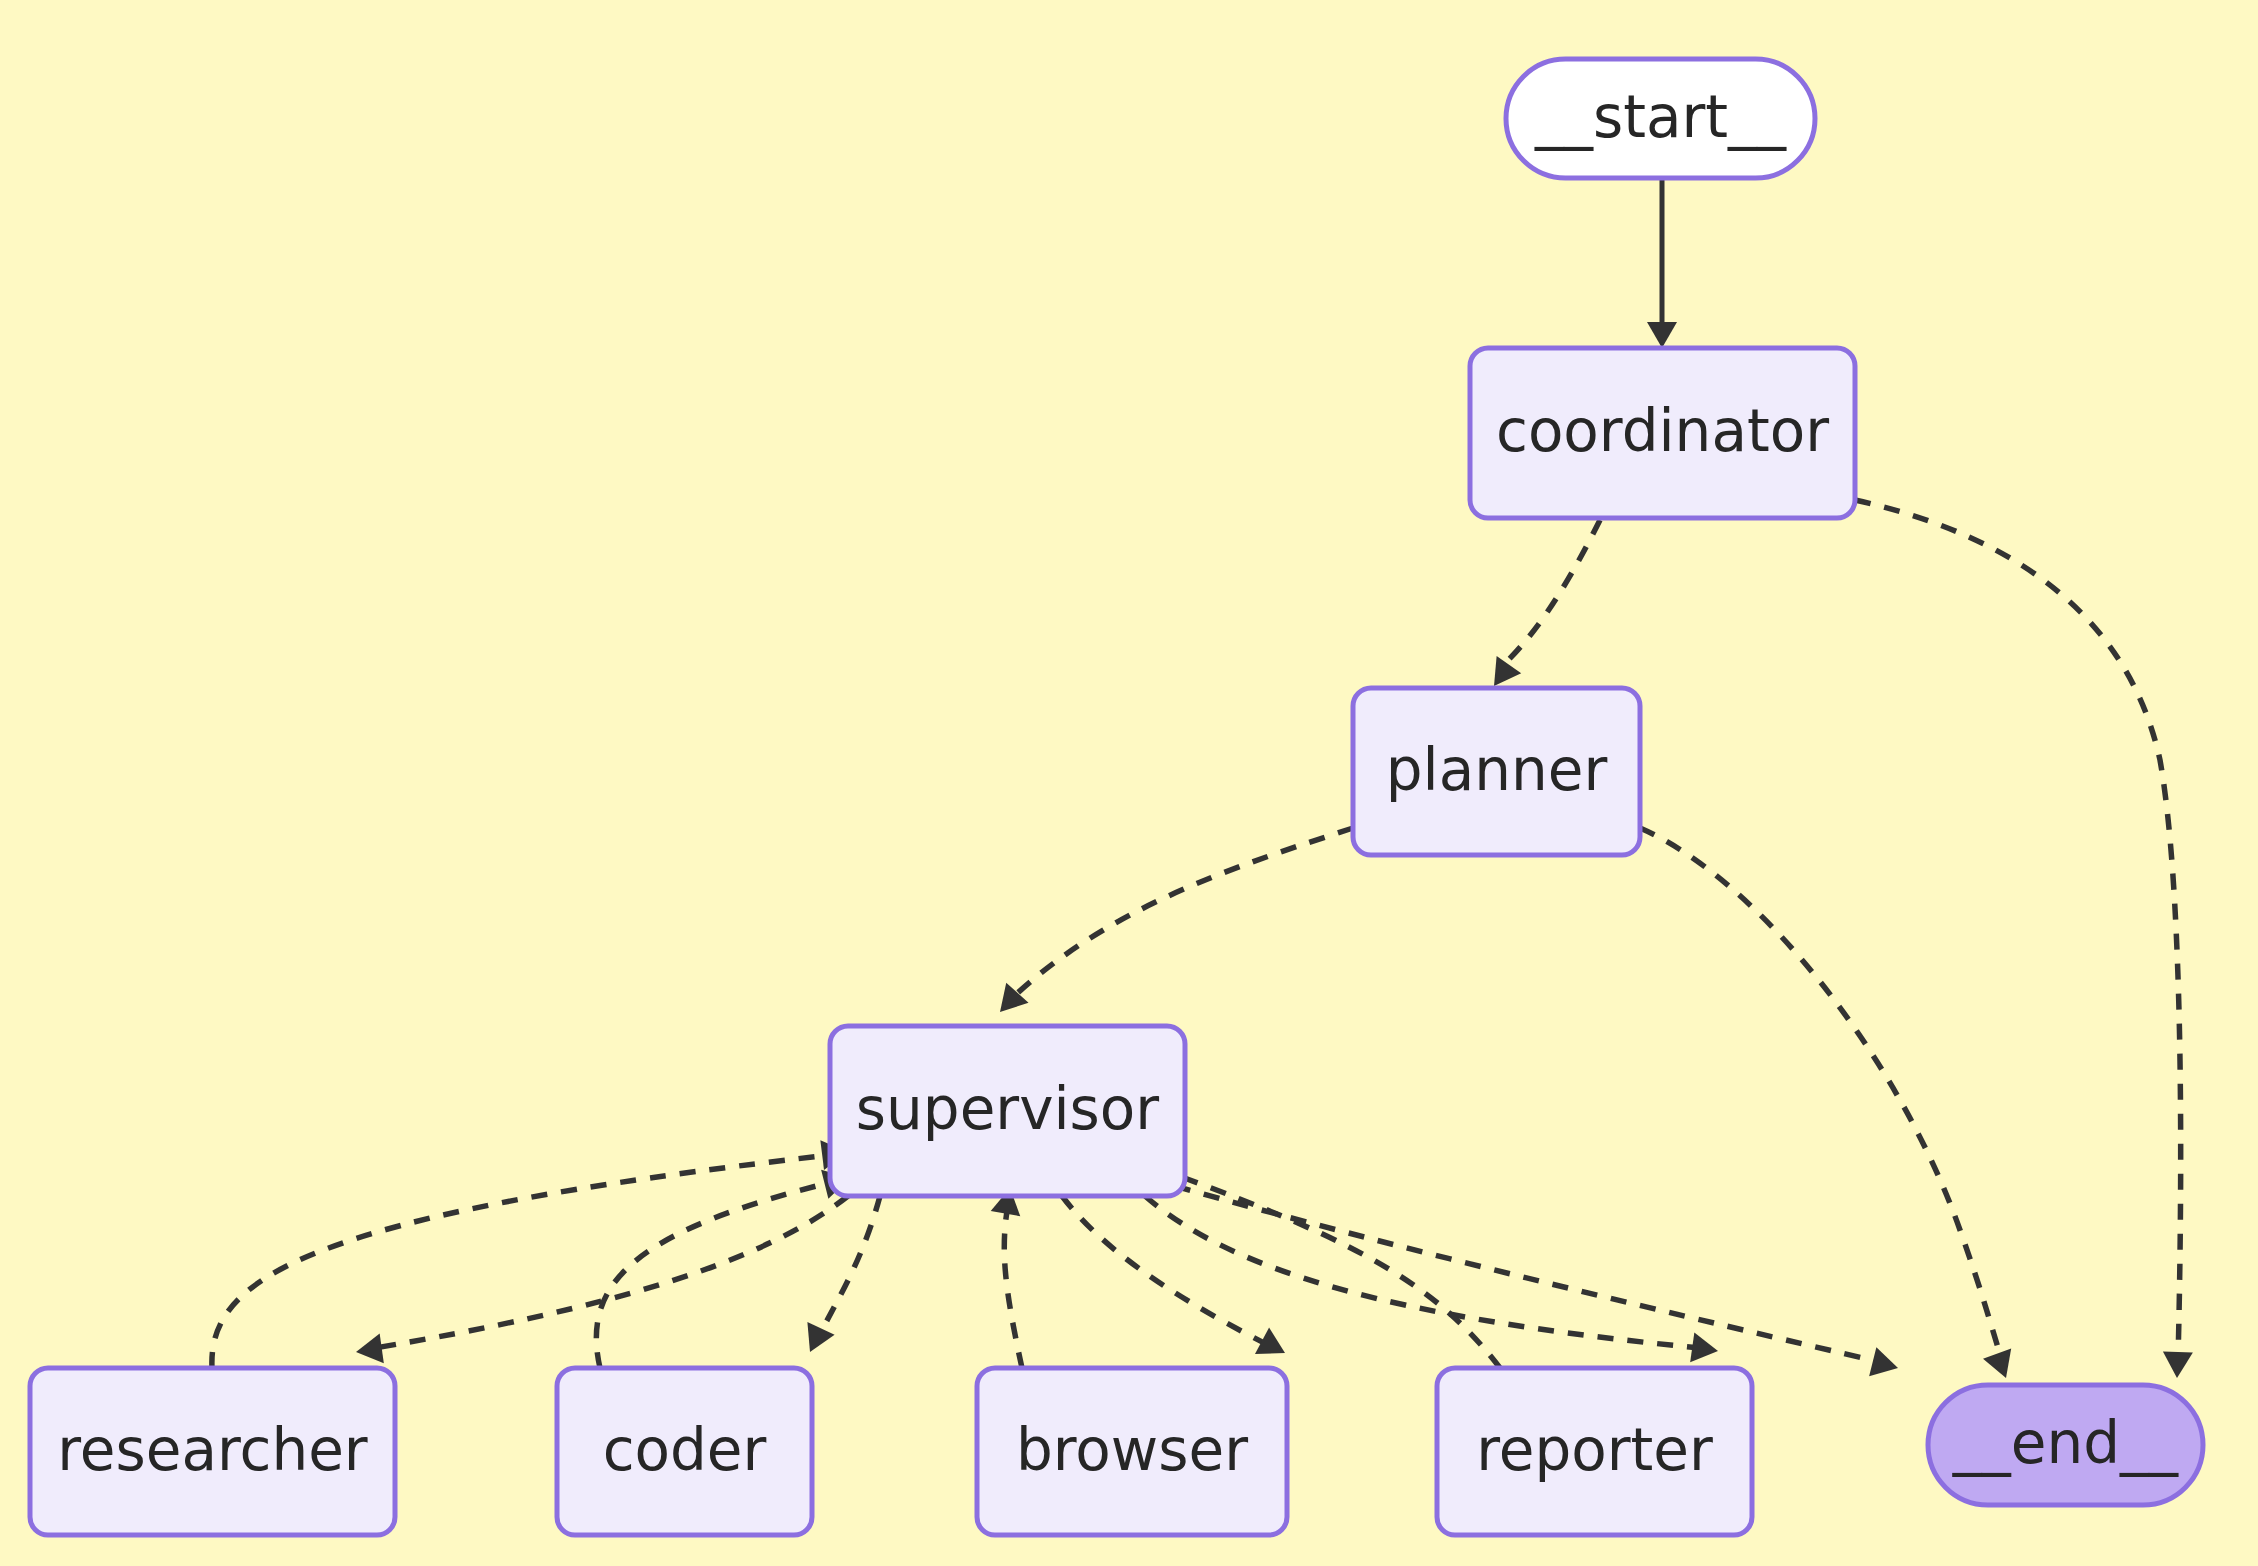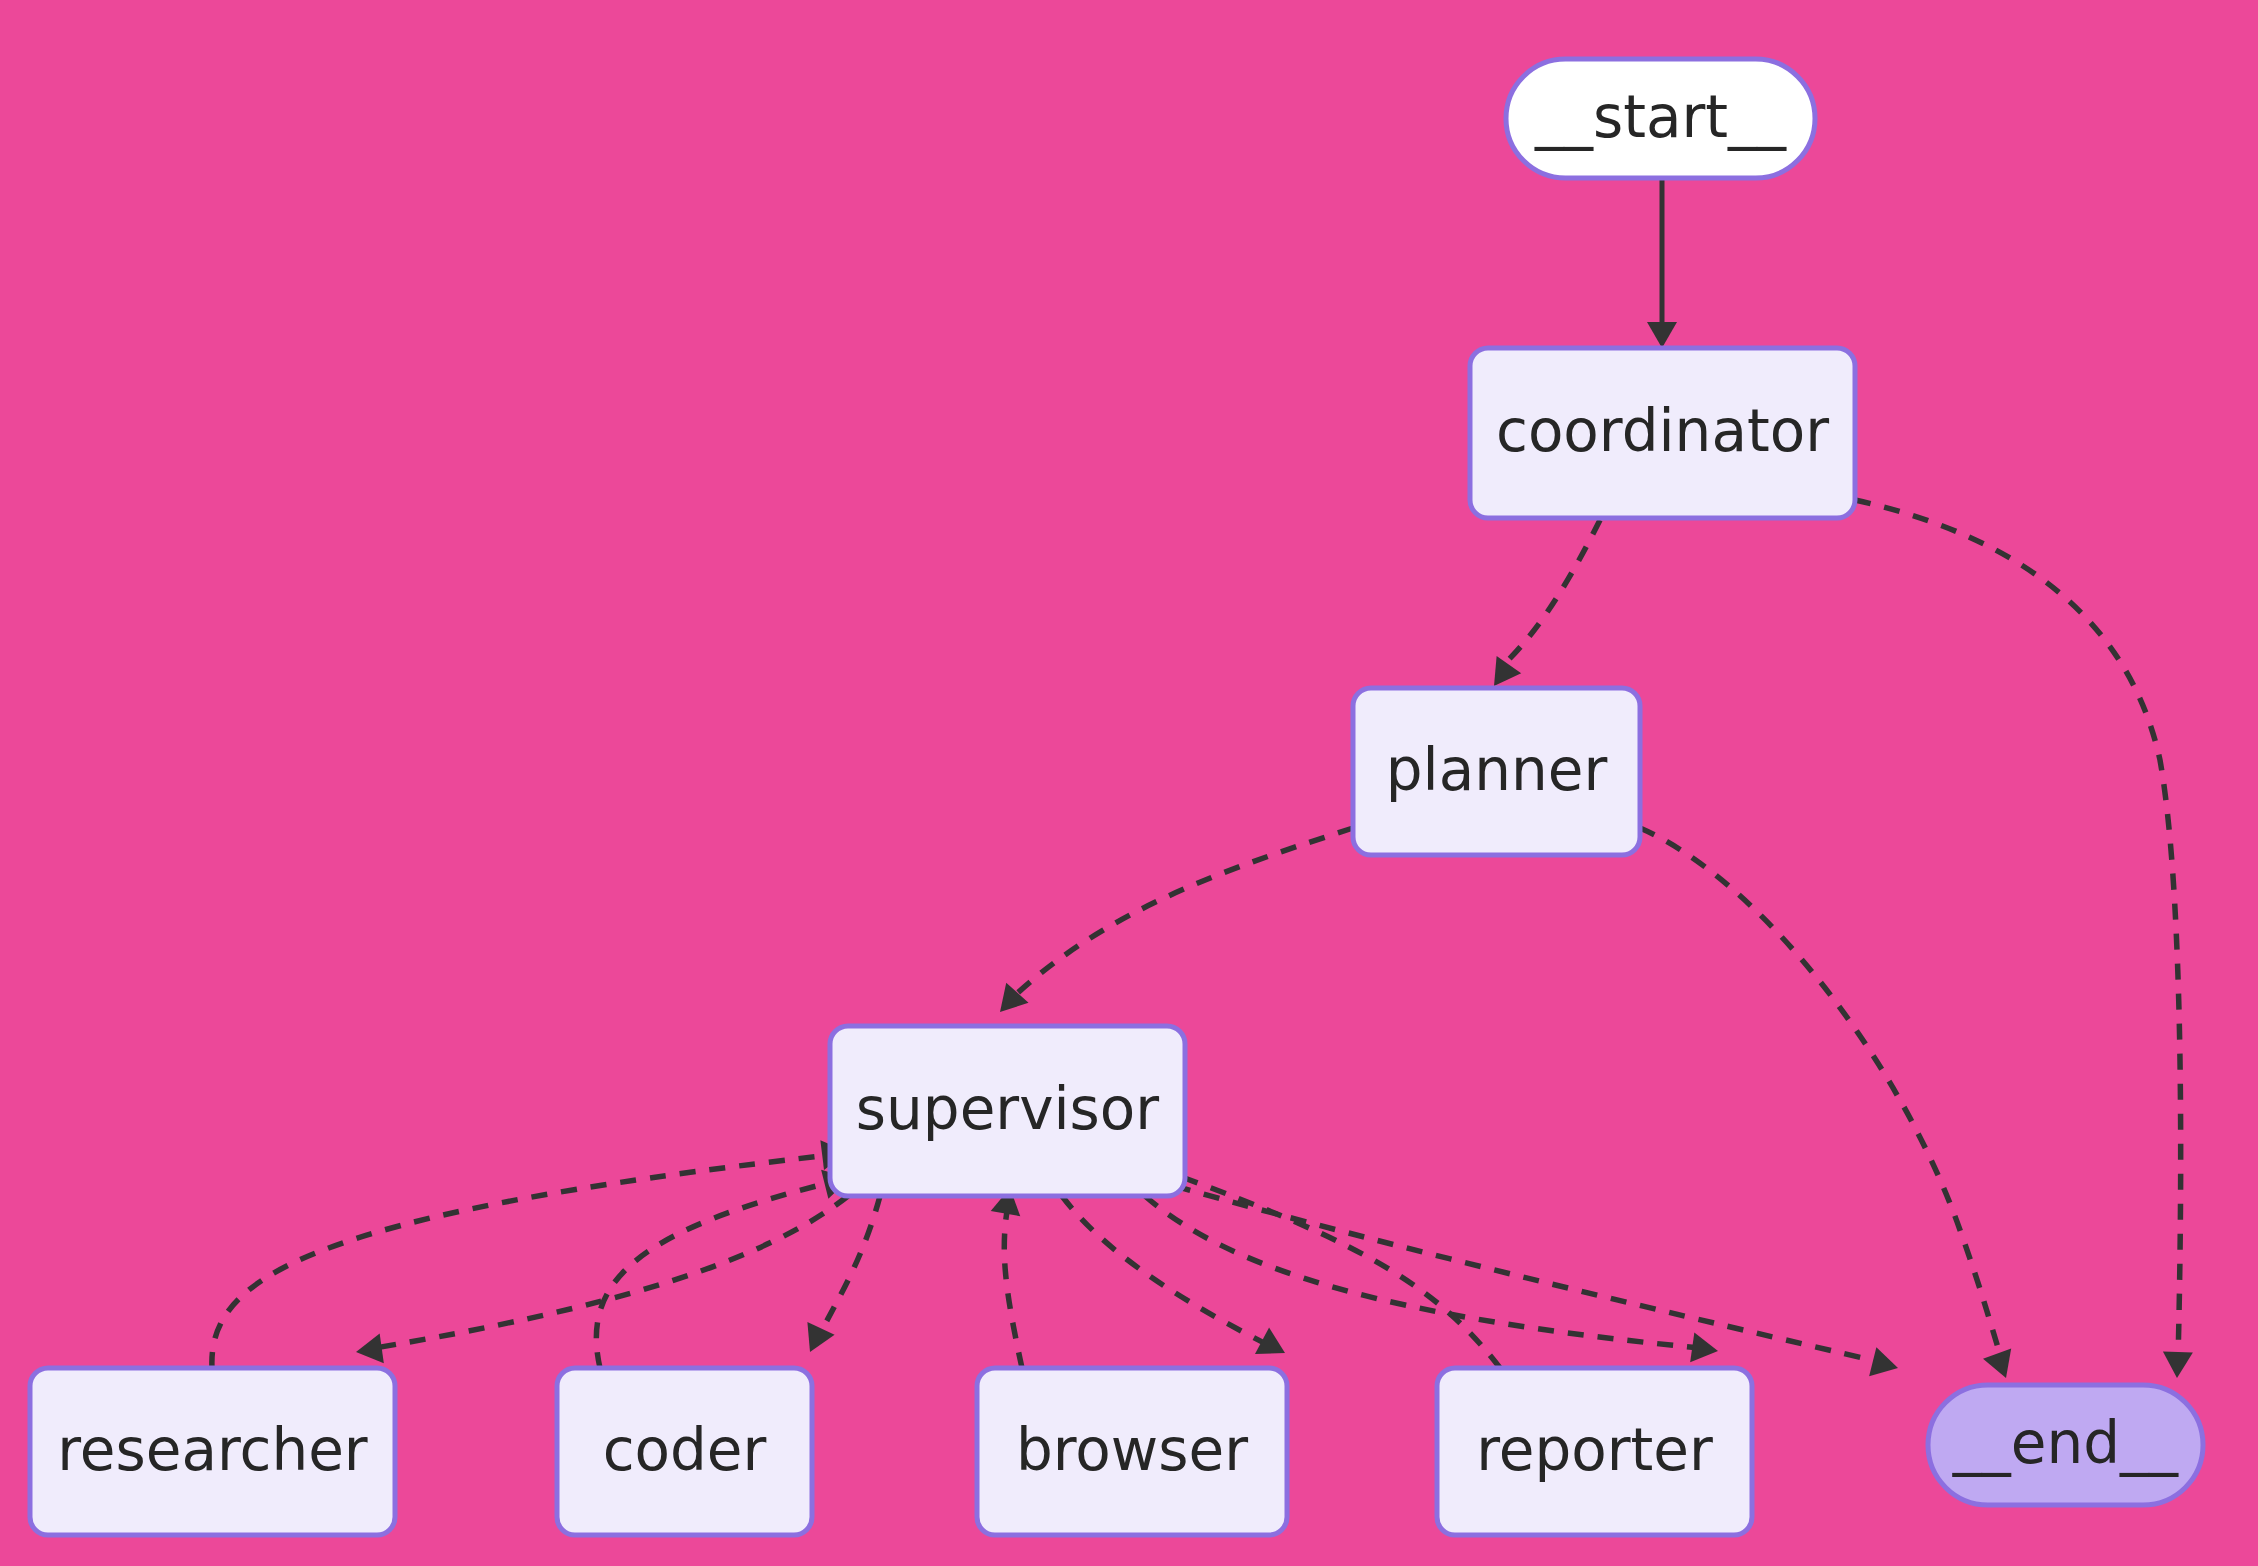--- a/index.html
+++ b/index.html
@@ -5,21 +5,21 @@
 <style>
   html, body {
     margin: 0;
     padding: 0;
     background: #ffffff;
   }
   #canvas {
     position: relative;
     width: 2258px;
     height: 1566px;
-    background: #ec4899;
+    background: #fef9c3;
     overflow: hidden;
     font-family: "DejaVu Sans", "Liberation Sans", sans-serif;
   }
   #graph-svg {
     position: absolute;
     left: 0;
     top: 0;
     width: 2258px;
     height: 1566px;
   }

